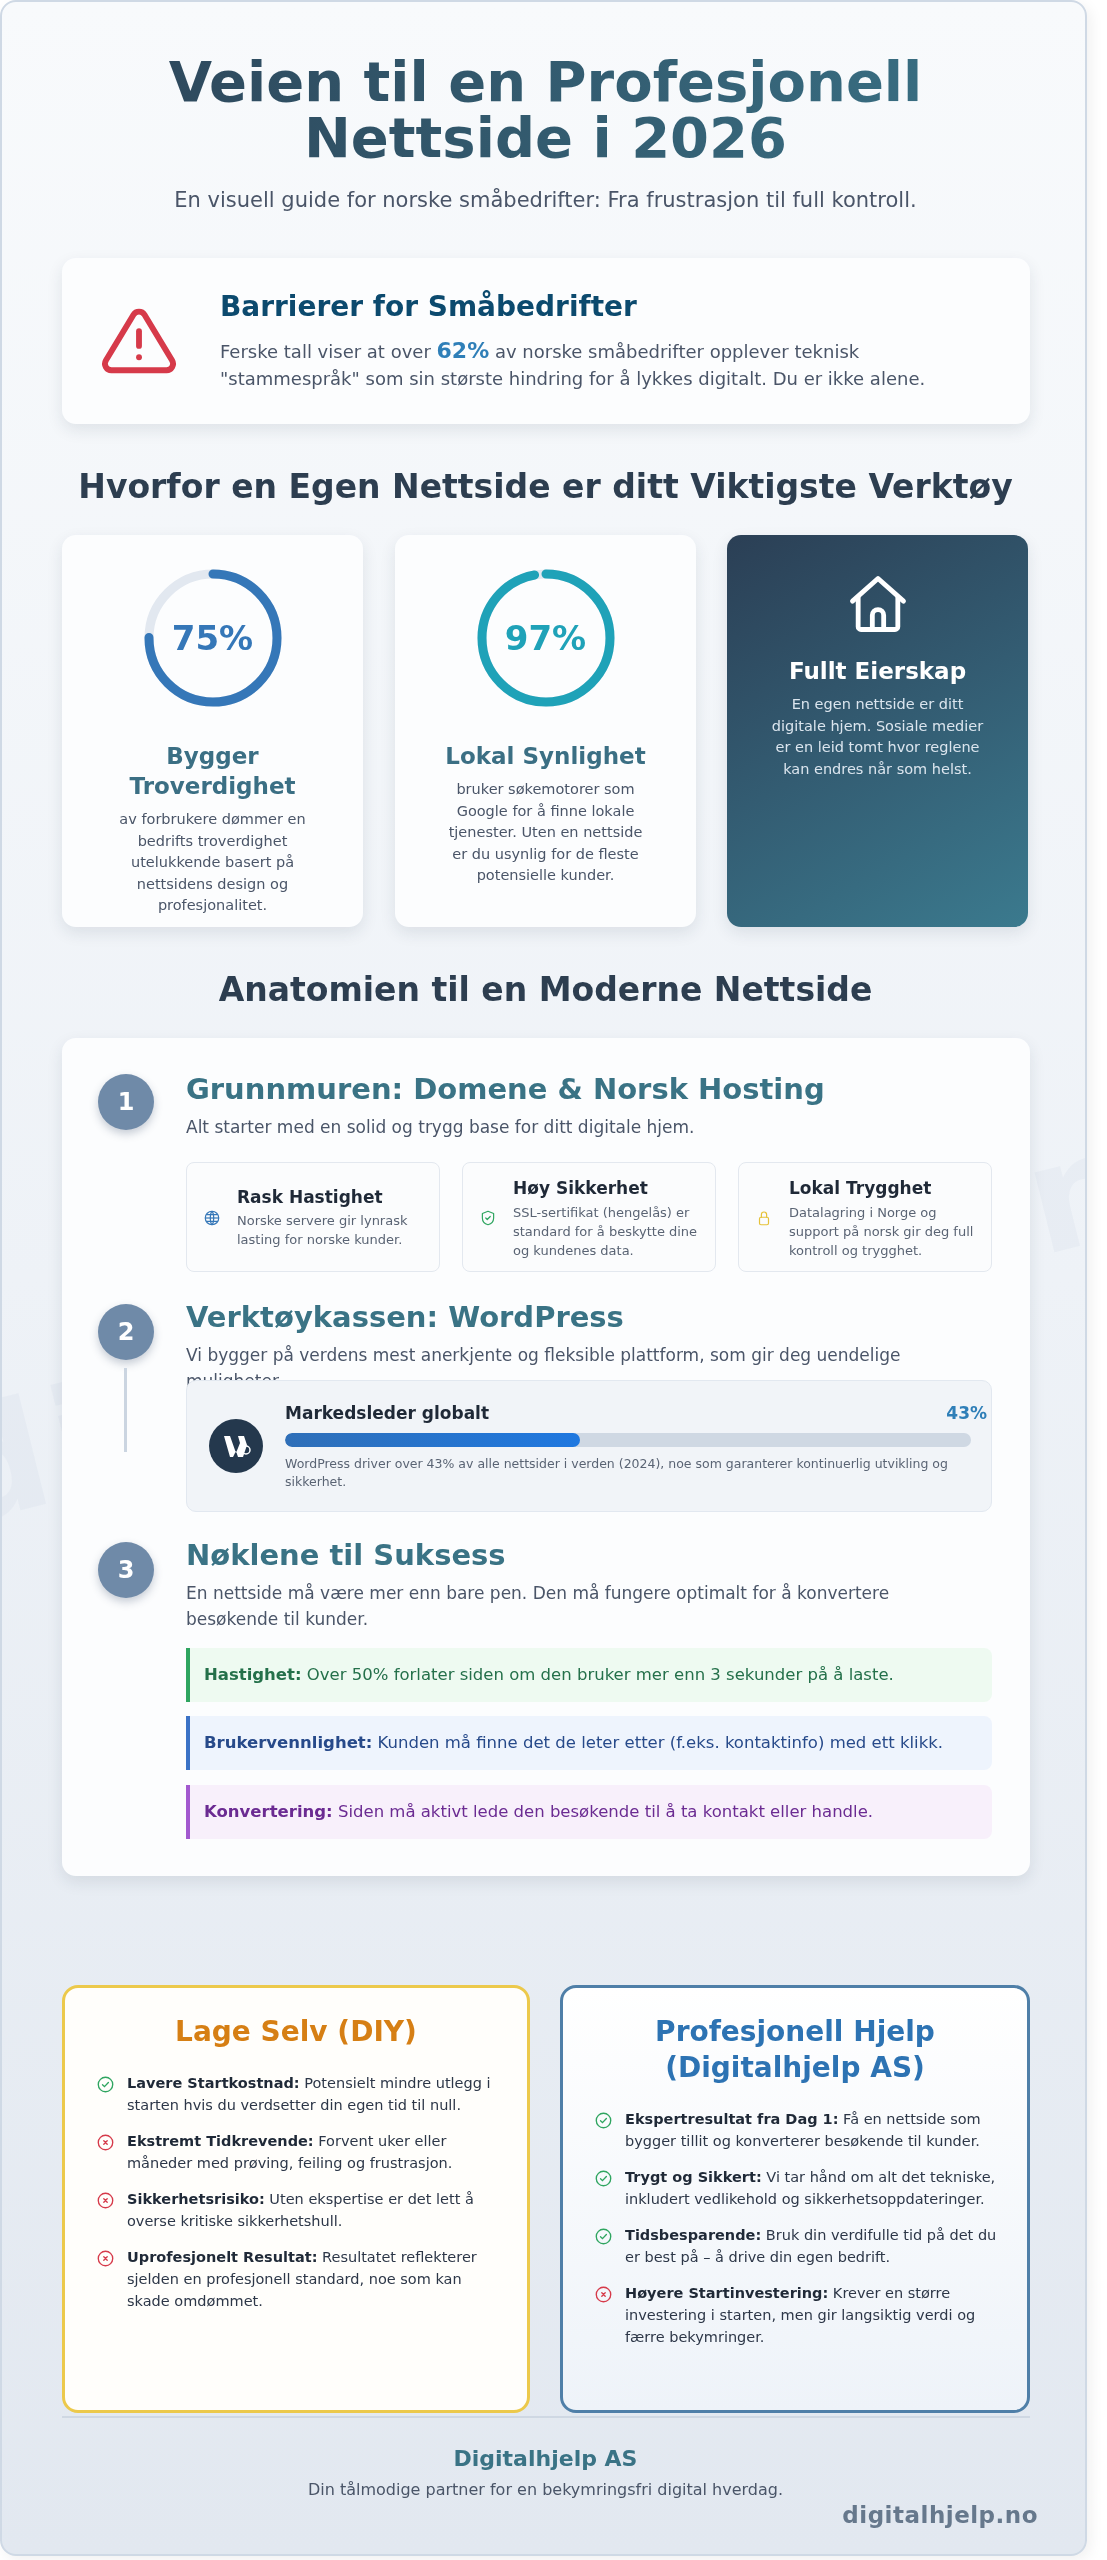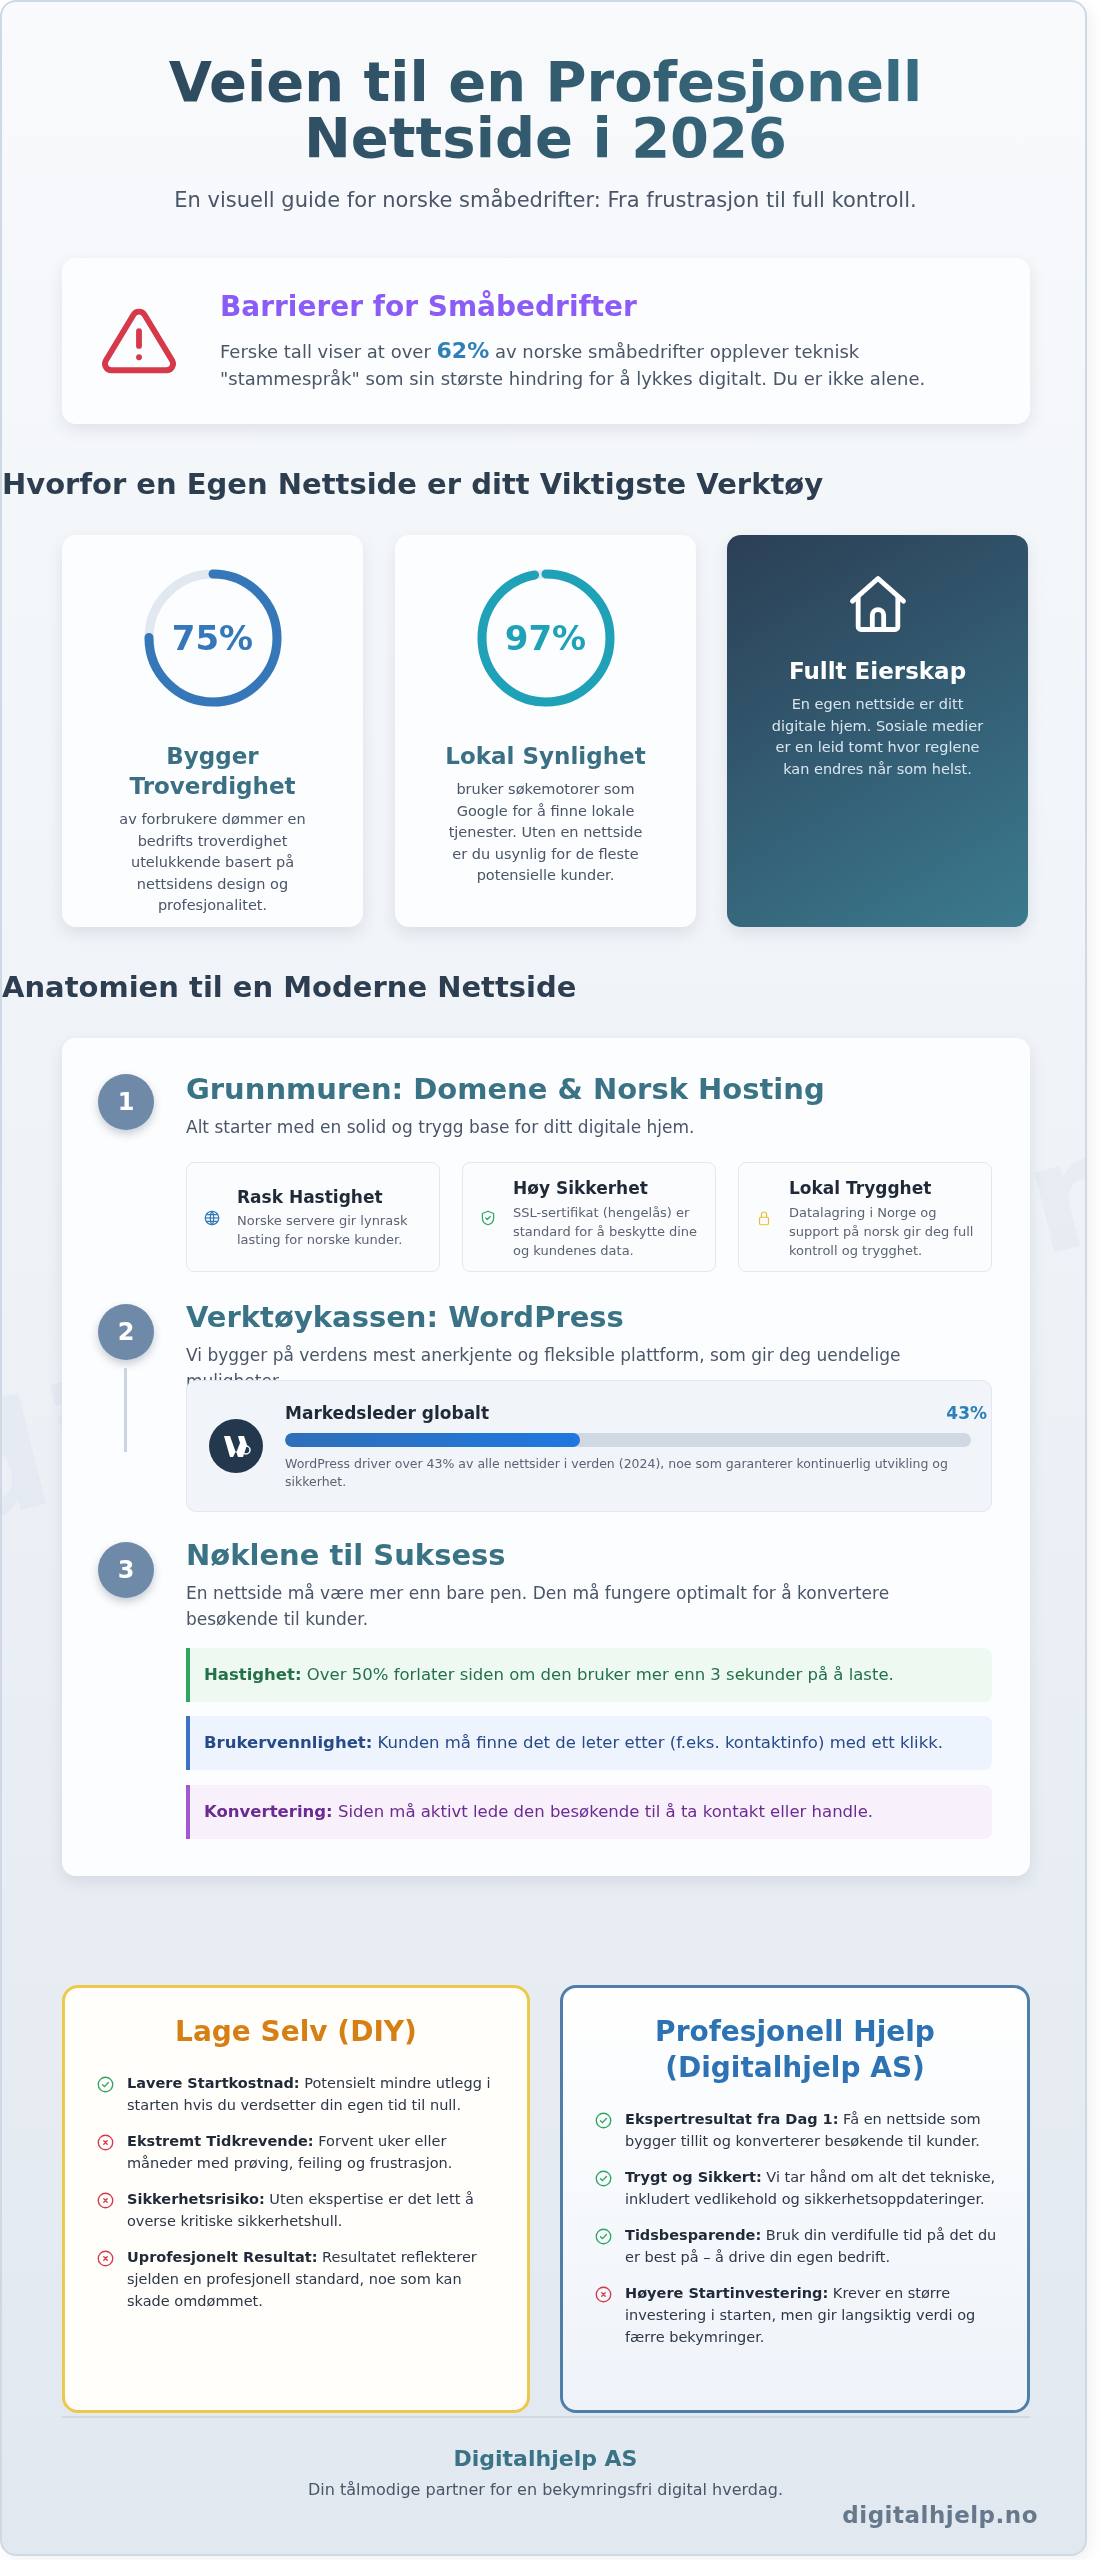--- a/index.html
+++ b/index.html
@@ -28,25 +28,25 @@
   }
   .hero p { margin-top: 22px; font-size: 21px; color: #4a5568; }
 
   .card {
     background: #fcfdfe; border-radius: 14px;
     box-shadow: 0 6px 16px rgba(30,45,70,0.10);
   }
 
   .barrier { position: absolute; left: 60px; top: 256px; width: 968px; height: 166px; display: flex; align-items: center; }
   .barrier .warn { width: 78px; height: 78px; margin-left: 38px; margin-right: 42px; flex-shrink: 0; }
-  .barrier h2 { font-size: 28px; font-weight: bold; color: #8b5cf6; margin-bottom: 14px; }
+  .barrier h2 { font-size: 28px; font-weight: bold; color: #0c4a6e; margin-bottom: 14px; }
   .barrier p { font-size: 18px; line-height: 27px; color: #4a5568; width: 740px; }
   .barrier .hl { color: #2f7fb8; font-weight: bold; font-size: 22px; }
 
-  .section-title { position: absolute; left: 0; width: 1087px; text-align: left; font-size: 29px; font-weight: bold; color: #2d3e50; }
+  .section-title { position: absolute; left: 0; width: 1087px; text-align: center; font-size: 33px; font-weight: bold; color: #2d3e50; }
 
   .stat-row { position: absolute; left: 60px; top: 533px; width: 968px; height: 392px; }
   .stat { position: absolute; top: 0; width: 301px; height: 392px; text-align: center; padding-top: 30px; }
   .stat .ring { width: 146px; height: 146px; margin: 0 auto; position: relative; }
   .stat .ring svg { position: absolute; left: 0; top: 0; }
   .stat .ring .pct { position: absolute; left: 0; top: 0; width: 146px; line-height: 146px; font-size: 34px; font-weight: bold; }
   .stat h3 { margin-top: 30px; font-size: 23px; line-height: 30px; font-weight: bold; color: #3b6f84; padding: 0 40px; }
   .stat p { margin-top: 8px; font-size: 14.5px; line-height: 21.5px; color: #4a5568; padding: 0 48px; }
   .stat.dark {
     background: linear-gradient(150deg, #2b3f55 0%, #335c72 50%, #3b7a8e 100%);

